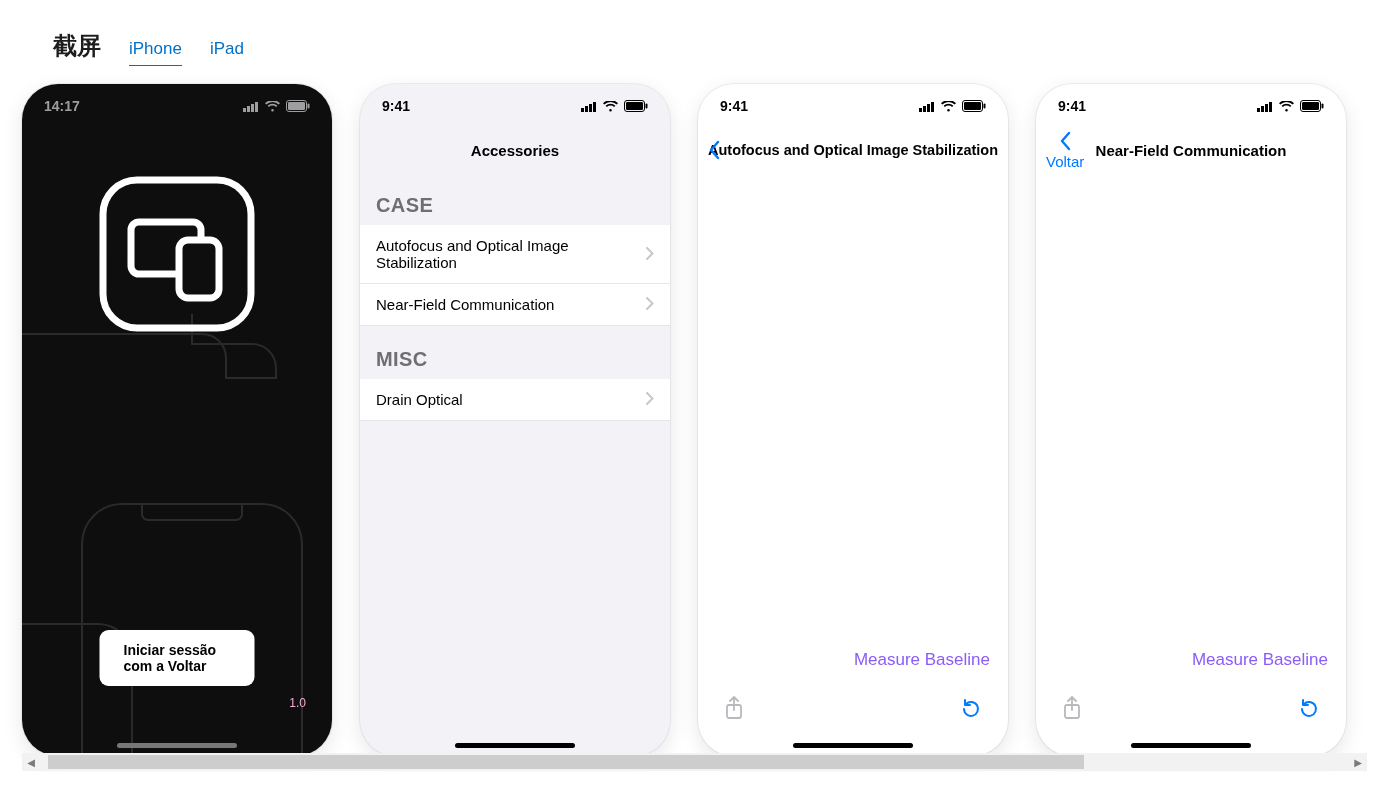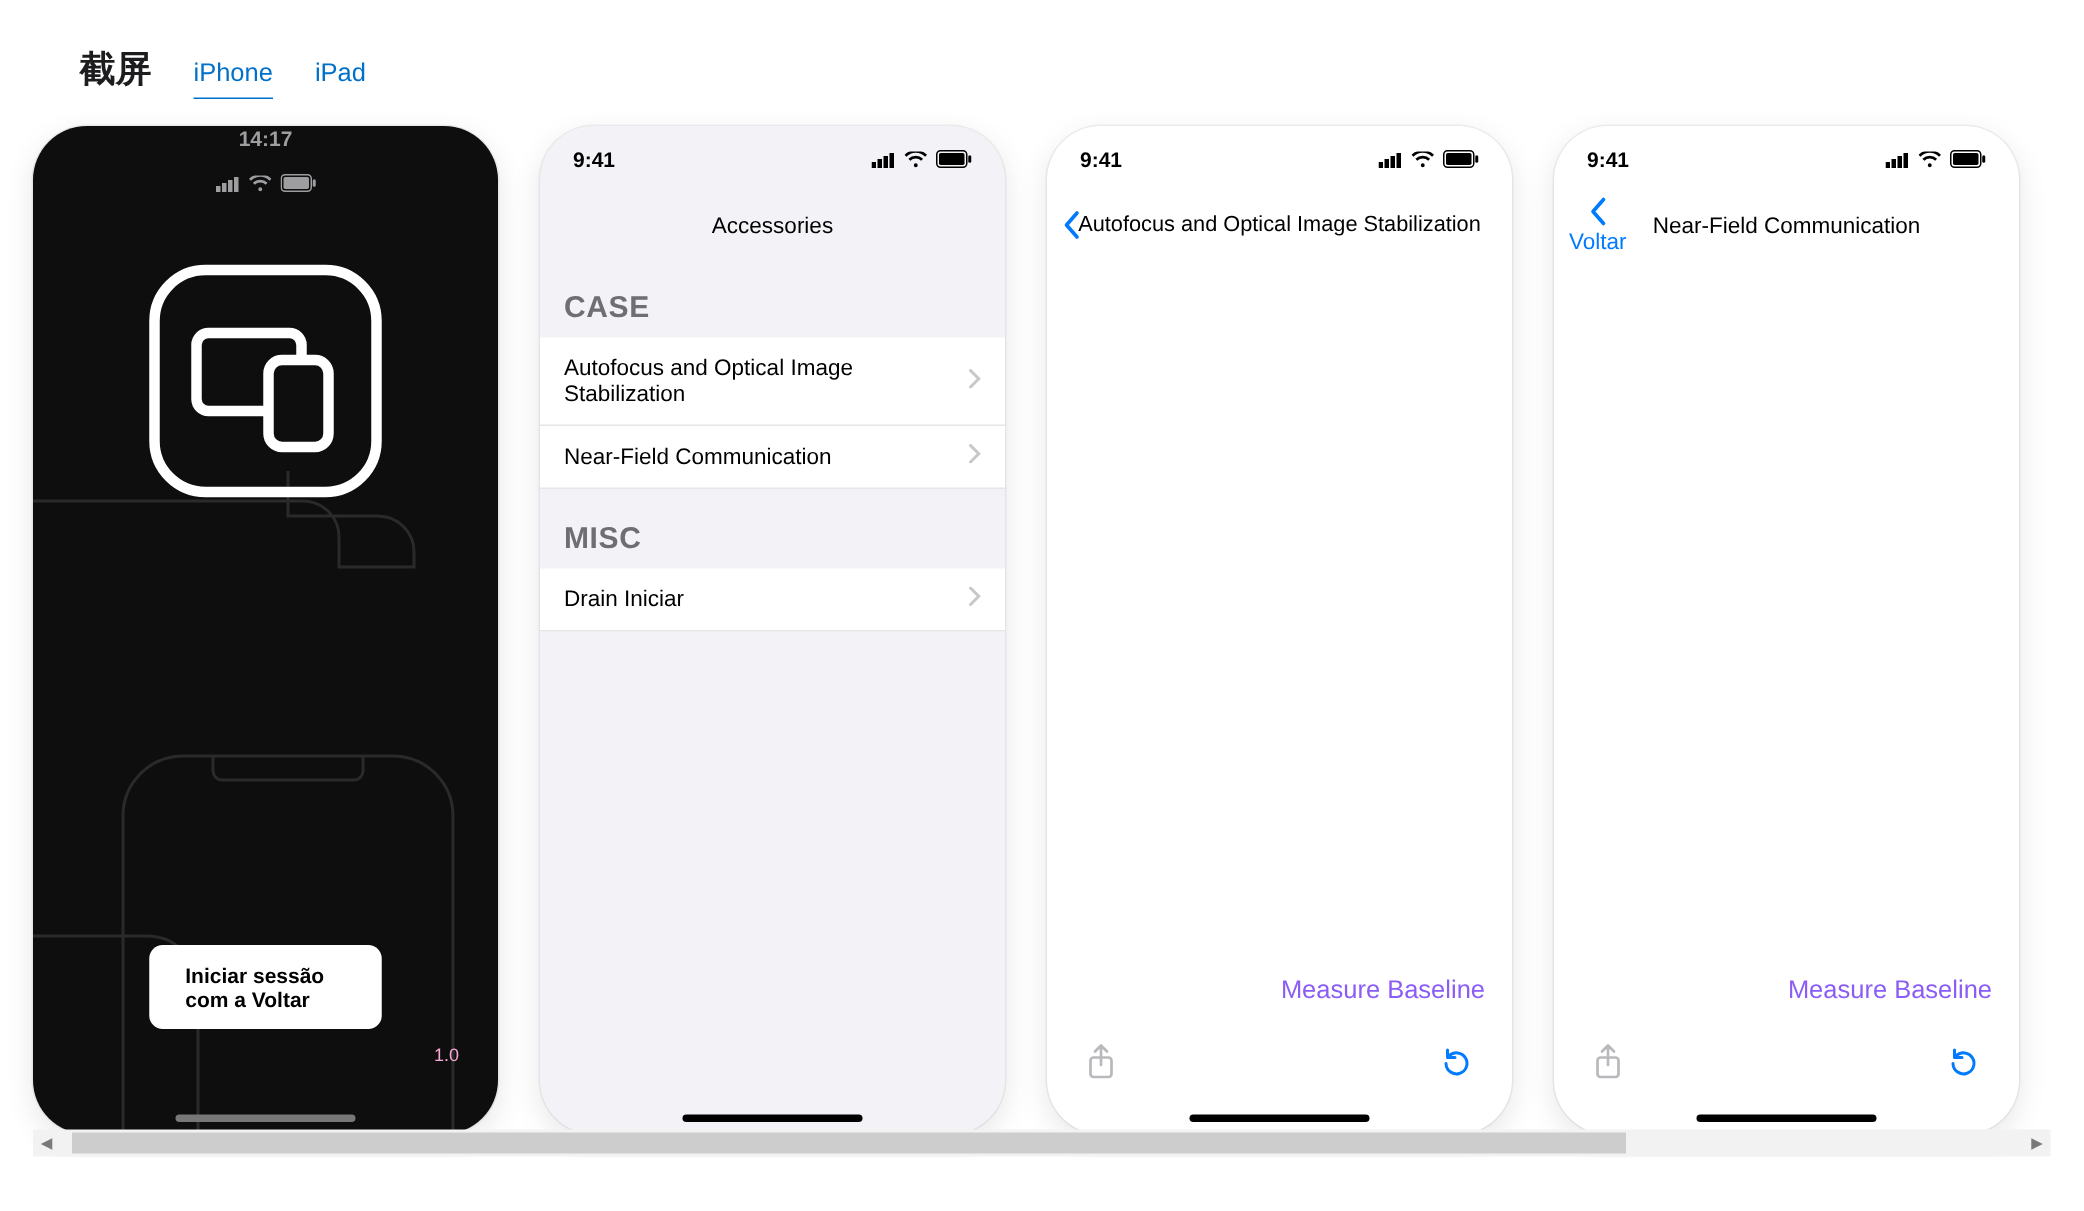--- a/index.html
+++ b/index.html
@@ -65,21 +65,21 @@
     top: 0; left: 0; right: 0;
     height: 44px;
     display: flex;
     align-items: center;
     justify-content: space-between;
     padding: 0 22px;
     font-size: 14px;
     font-weight: 600;
     z-index: 3;
   }
-  .phone.dark .status-bar { color: #aeaeb2; opacity: .9; flex-direction: column; }
+  .phone.dark .status-bar { color: #aeaeb2; opacity: .9; }
   .status-icons { display: flex; align-items: center; gap: 6px; }
   .status-icons svg { display: block; }
 
   
   .nav-bar {
     position: absolute;
     top: 44px; left: 0; right: 0;
     height: 44px;
     display: flex;
     align-items: center;
@@ -93,21 +93,21 @@
     display: flex;
     align-items: center;
     gap: 2px;
     color: #007aff;
     font-weight: 400;
     font-size: 15px;
     flex-direction: column;
   }
   .nav-back.icon-only { gap: 0; }
   .nav-back svg { display:block; }
-  .nav-title { font-weight: 400; color: #000; }
+  .nav-title { font-weight: 700; color: #000; }
 
   
   .list-area {
     position: absolute;
     top: 88px; left: 0; right: 0; bottom: 0;
   }
   .group-header {
     font-size: 20px;
     font-weight: 700;
     color: #6e6e73;
@@ -322,21 +322,21 @@
         <div class="cell">
           <span>Near-Field Communication</span>
           <span class="chev">
             <svg width="8" height="13" viewBox="0 0 8 13">
                 <path d="M1 1l5.5 5.5L1 12" stroke="#c7c7cc" stroke-width="2" fill="none" stroke-linecap="round"></path>
               </svg>
           </span>
         </div>
         <div class="group-header">MISC</div>
         <div class="cell">
-          <span>Drain Iniciar</span>
+          <span>Drain Optical</span>
           <span class="chev">
             <svg width="8" height="13" viewBox="0 0 8 13">
                 <path d="M1 1l5.5 5.5L1 12" stroke="#c7c7cc" stroke-width="2" fill="none" stroke-linecap="round"></path>
               </svg>
           </span>
         </div>
       </div>
       <div class="home-ind"></div>
     </div>
 

